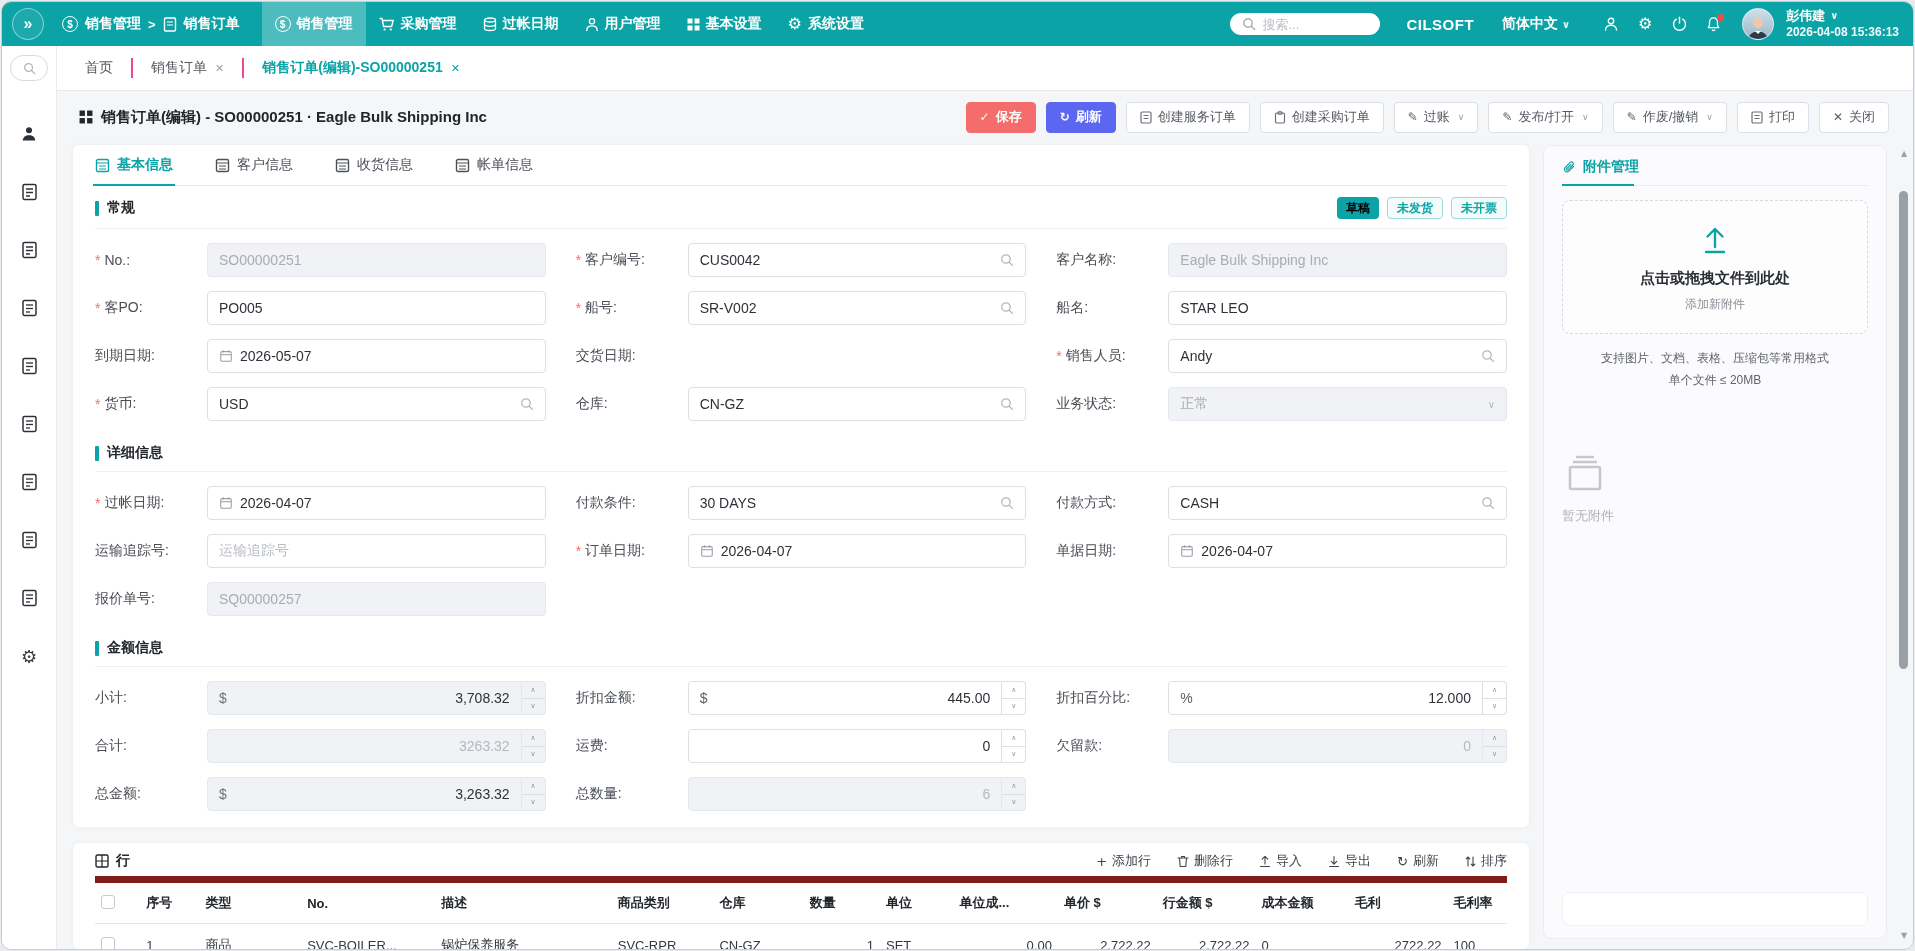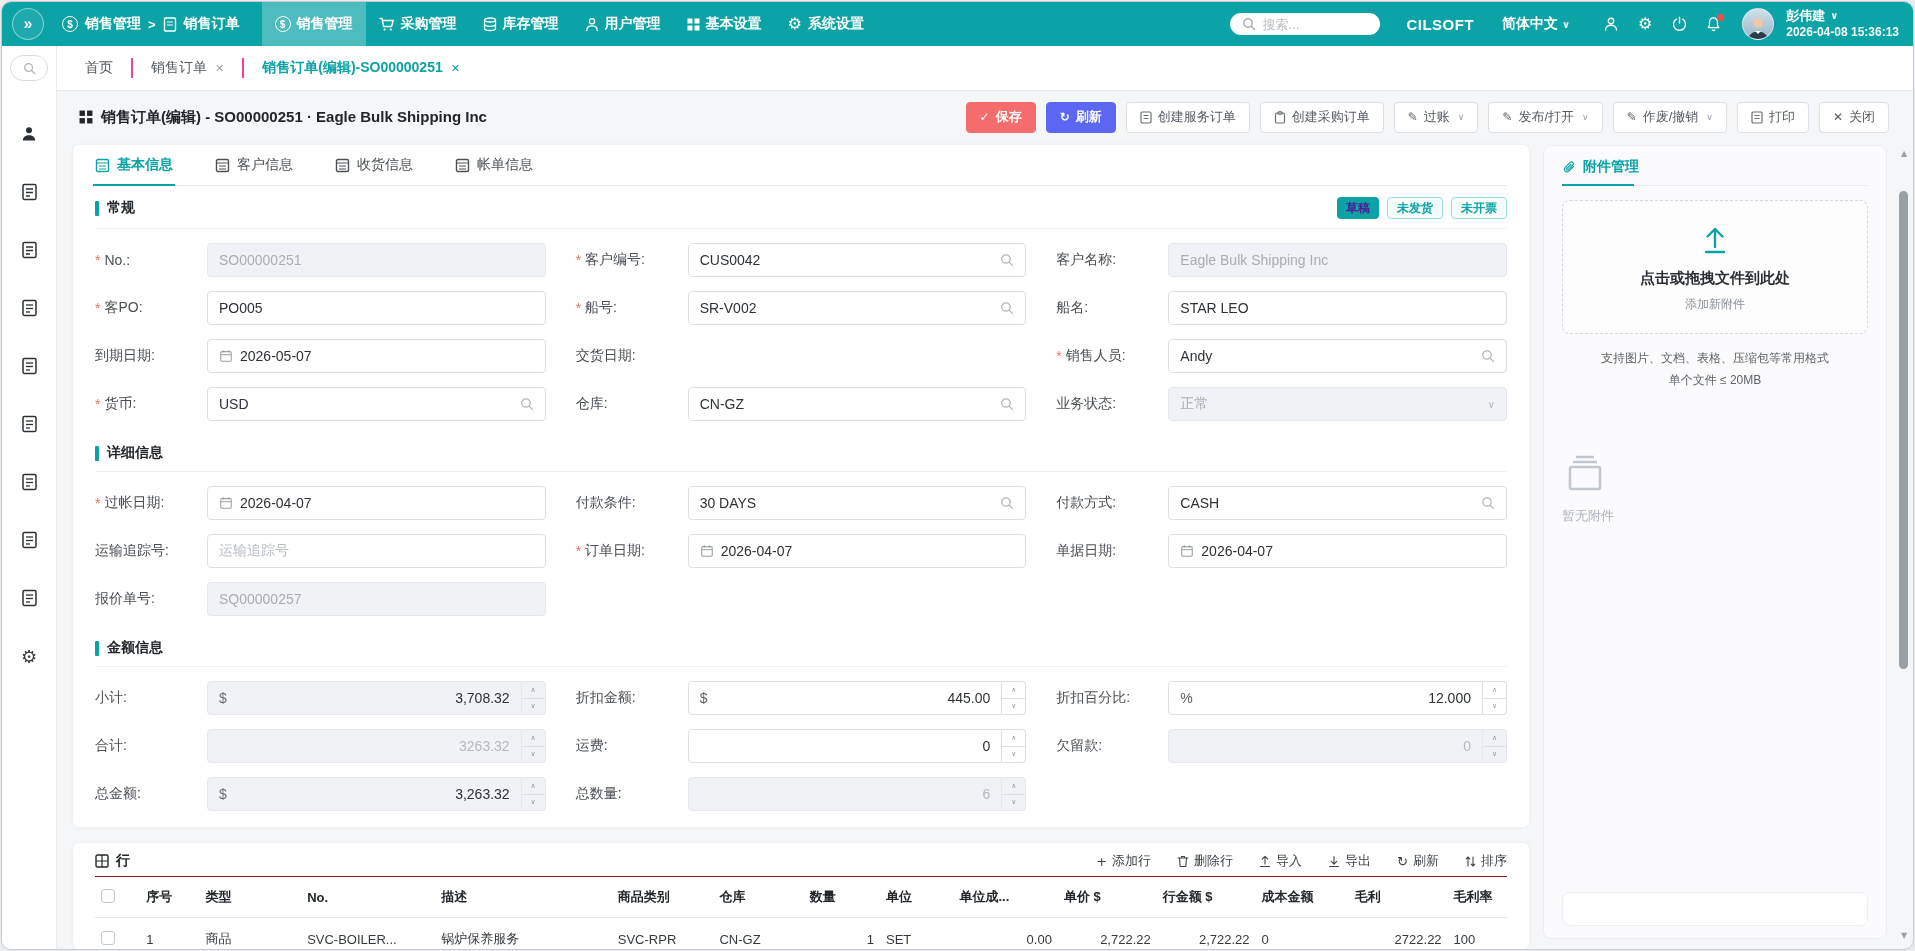--- a/index.html
+++ b/index.html
@@ -70,21 +70,21 @@
   .ftab { display:flex; align-items:center; gap:7px; font-size:14px; color:#4c5158; height:100%; position:relative; cursor:pointer; }
   .ftab.active { color:#0ba3a6; font-weight:bold; }
   .ftab.active::after { content:""; position:absolute; left:-2px; right:-2px; bottom:-1px; height:2px; background:#0ba3a6; }
 
   
   .sechead { display:flex; align-items:center; border-bottom:1px solid #eef0f3; padding:9px 0; margin-bottom:14px; margin-top:2px; }
   .secbar { width:4px; height:15px; background:#0ba3a6; border-radius:1px; margin-right:8px; }
   .sectitle { font-size:14px; font-weight:bold; color:#23272c; }
   .badges { margin-left:auto; display:flex; gap:8px; }
   .badge { height:22px; display:flex; align-items:center; padding:0 9px; border-radius:4px; font-size:12px; font-weight:bold; }
-  .badge.solid { background:#0ba3a6; color:#4c1d95;margin-left:12px; }
+  .badge.solid { background:#0ba3a6; color:#000000;margin-left:12px; }
   .badge.line { background:#f4fbfb; color:#0ba3a6; border:1px solid #9fd9da; }
 
   .fgrid { display:grid; grid-template-columns:repeat(3,1fr); column-gap:30px; row-gap:14px; }
   .fld { display:flex; align-items:center; }
   .lbl { width:112px; flex-shrink:0; font-size:14px; color:#4a4e55; display:flex; align-items:center; }
   .lbl.req::before { content:"*"; color:#f56c6c; margin-right:4px; font-size:14px; }
   .ctl { flex:1; height:34px; border:1px solid #dcdfe6; border-radius:4px; background:#fff; display:flex; align-items:center; padding:0 11px; gap:7px; font-size:14px; color:#2e3238; min-width:0; }
   .ctl .val { flex:1; overflow:hidden; white-space:nowrap; }
   .ctl.dis { background:#f0f2f5; border-color:#e4e7ed; color:#a9adb5; }
   .ctl .ph { color:#b9bdc5; }
@@ -103,21 +103,21 @@
   .nwrap.mut .nbox .nval { color:#b4b8bf; }
 
   
   .linescard { flex:1; padding:9px 22px 0; min-height:0; overflow:hidden; display:flex; flex-direction:column; }
   .lhead { display:flex; align-items:center; height:36px; }
   .ltitle { display:flex; align-items:center; gap:7px; font-size:14px; font-weight:bold; color:#23272c; }
   .ltools { margin-left:auto; display:flex; gap:26px; }
   .ltool { display:flex; align-items:center; gap:5px; font-size:13px; color:#3f444b; cursor:pointer; white-space:nowrap; }
   .ltool .tic { font-family:"DejaVu Sans",sans-serif; font-size:13px; line-height:1; }
   table.lines { width:100%; border-collapse:collapse; font-size:13px; margin-top:6px; }
-  table.lines th { border-top:1px solid #7f1d1d; border-bottom:1px solid #e2e5e9; padding:11px 6px; text-align:left; color:#23272c; font-weight:bold; white-space:nowrap; }
+  table.lines th { border-top:7px solid #7f1d1d; border-bottom:1px solid #e2e5e9; padding:11px 6px; text-align:left; color:#23272c; font-weight:bold; white-space:nowrap; }
   table.lines td { border-bottom:1px solid #eef0f3; padding:12px 6px; color:#35393f; white-space:nowrap; }
   th.r, td.r { text-align:right; }
   .cb { width:14px; height:14px; border:1px solid #c4c8cf; border-radius:3px; display:inline-block; background:#fff; cursor:pointer; }
 
   
   .attach { width:344px; flex-shrink:0; background:#fbfbfd; border:1px solid #ededf0; border-radius:8px; padding:12px 18px 12px; display:flex; flex-direction:column; margin-bottom:10px; }
   .athead { display:flex; align-items:center; gap:7px; color:#0ba3a6; font-size:14px; font-weight:bold; padding-bottom:9px; border-bottom:1px solid #ececf0; position:relative; }
   .athead::after { content:""; position:absolute; left:0; bottom:-1px; width:72px; height:2px; background:#0ba3a6; }
   .dropzone { margin-top:14px; border:1px dashed #d6d9de; border-radius:8px; background:#fdfdfe; display:flex; flex-direction:column; align-items:center; padding:22px 10px 20px; cursor:pointer; }
   .dz-title { font-size:15px; font-weight:bold; color:#2b2f35; margin-top:14px; }
@@ -175,21 +175,21 @@
         <span>采购管理</span>
       </div>
       <div class="tmenu-item">
         <span>
             <svg width="14" height="15" viewBox="0 0 14 15">
               <ellipse cx="7" cy="3" rx="5.5" ry="2" fill="none" stroke="#fff" stroke-width="1.3"></ellipse>
               <path d="M1.5 3v8.5c0 1.1 2.5 2 5.5 2s5.5-.9 5.5-2V3" fill="none" stroke="#fff" stroke-width="1.3"></path>
               <path d="M1.5 7.3c0 1.1 2.5 2 5.5 2s5.5-.9 5.5-2" fill="none" stroke="#fff" stroke-width="1.3"></path>
             </svg>
           </span>
-        <span>库存管理</span>
+        <span>过帐日期</span>
       </div>
       <div class="tmenu-item">
         <span>
             <svg width="14" height="15" viewBox="0 0 14 15">
               <circle cx="7" cy="4.2" r="2.6" fill="none" stroke="#fff" stroke-width="1.4"></circle>
               <path d="M1.8 13.5c0-2.9 2.3-4.6 5.2-4.6s5.2 1.7 5.2 4.6" fill="none" stroke="#fff" stroke-width="1.4" stroke-linecap="round"></path>
             </svg>
           </span>
         <span>用户管理</span>
       </div>

